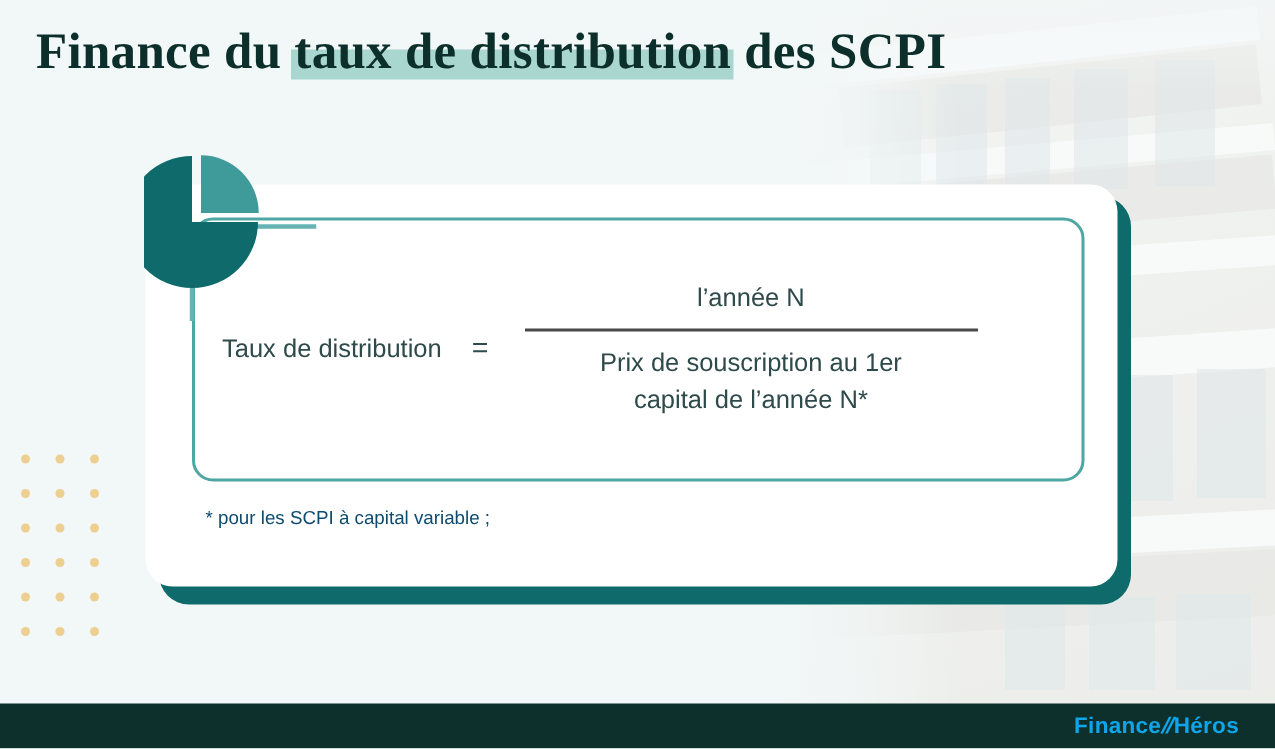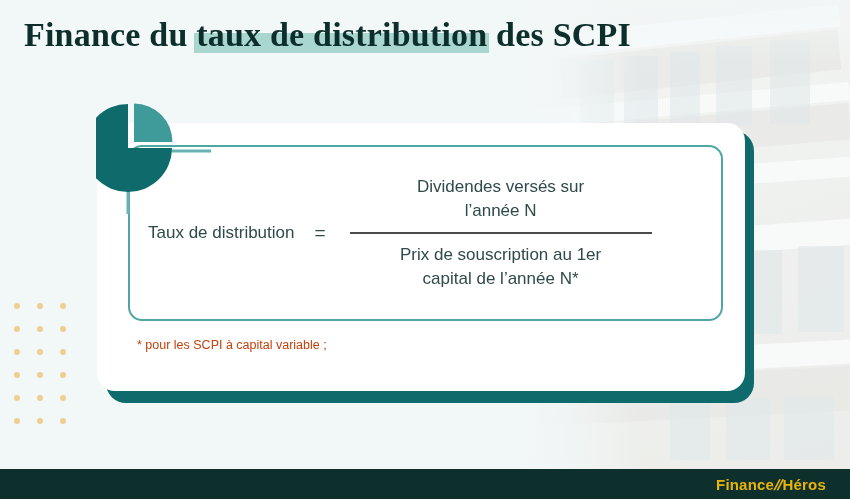--- a/index.html
+++ b/index.html
@@ -116,21 +116,21 @@
   }
   .bar{
     width:302px;height:2px;background:#4a4a4a;margin:8px 0 9px 0;
   }
 
   
   .footnote{
     position:absolute;
     left:40px; top:212px;
     font-size:12.5px;
-    color:#c2410c;
+    color:#0c4a6e;
     line-height:1.72;
   }
 
   
   .pie{
     position:absolute;
     left:96px; top:96px;
     width:115px; height:118px;
     z-index:7;
   }
@@ -139,21 +139,21 @@
   .bottom-bar{
     position:absolute;
     left:0; bottom:0; width:850px; height:30px;
     background:#0d302c;
     z-index:9;
   }
   .logo{
     position:absolute;
     right:24px; top:50%;
     transform:translateY(-50%);
-    color:#eab308;
+    color:#0ea5e9;
     font-size:15px;
     font-weight:700;
     letter-spacing:.2px;
     display:flex;
     align-items:center;
     white-space:nowrap;
   }
   .logo .slashes{
     display:inline-block;
     margin:0 1px;
@@ -232,21 +232,20 @@
 
   <div class="card-shadow"></div>
 
   <div class="card">
 
     <div class="inner-box">
       <div class="formula">
         <div class="lhs">Taux de distribution</div>
         <div class="eq">=</div>
         <div class="frac">
-          <div class="num">Dividendes versés sur</div>
           <div class="num">l’année N</div>
           <div class="bar"></div>
           <div class="den">Prix de souscription au 1er</div>
           <div class="den">capital de l’année N*</div>
         </div>
       </div>
     </div>
 
     <div class="footnote">
       <div>* pour les SCPI à capital variable ;</div>

